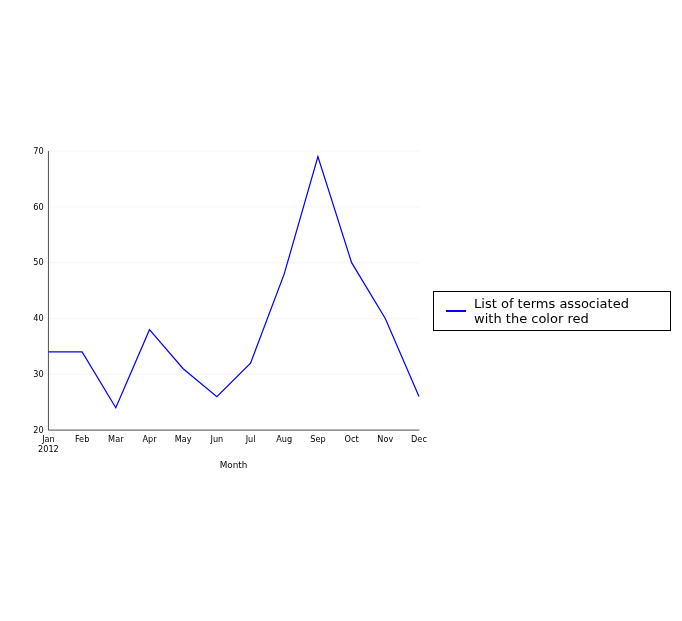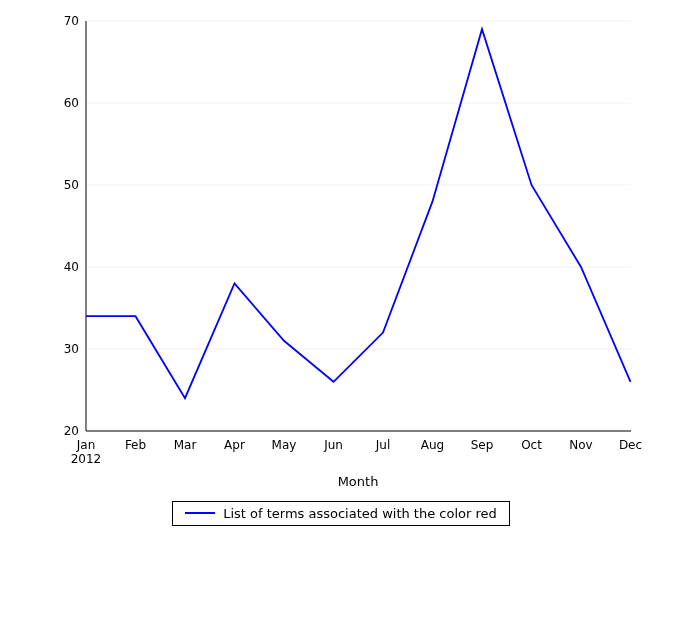--- a/index.html
+++ b/index.html
@@ -12,21 +12,21 @@
       display: flex;
       flex-direction: column;
       align-items: center;
       justify-content: center;
     }
     .chart-container {
       width: 660px;
       height: 600px;
       position: relative;
       display: flex;
-      flex-direction: column;
+      flex-direction: row;
       align-items: center;
     }
     svg.chart {
       width: 620px;
       height: 490px;
     }
     .legend {
       display: flex;
       align-items: center;
       border: 1px solid #000;

